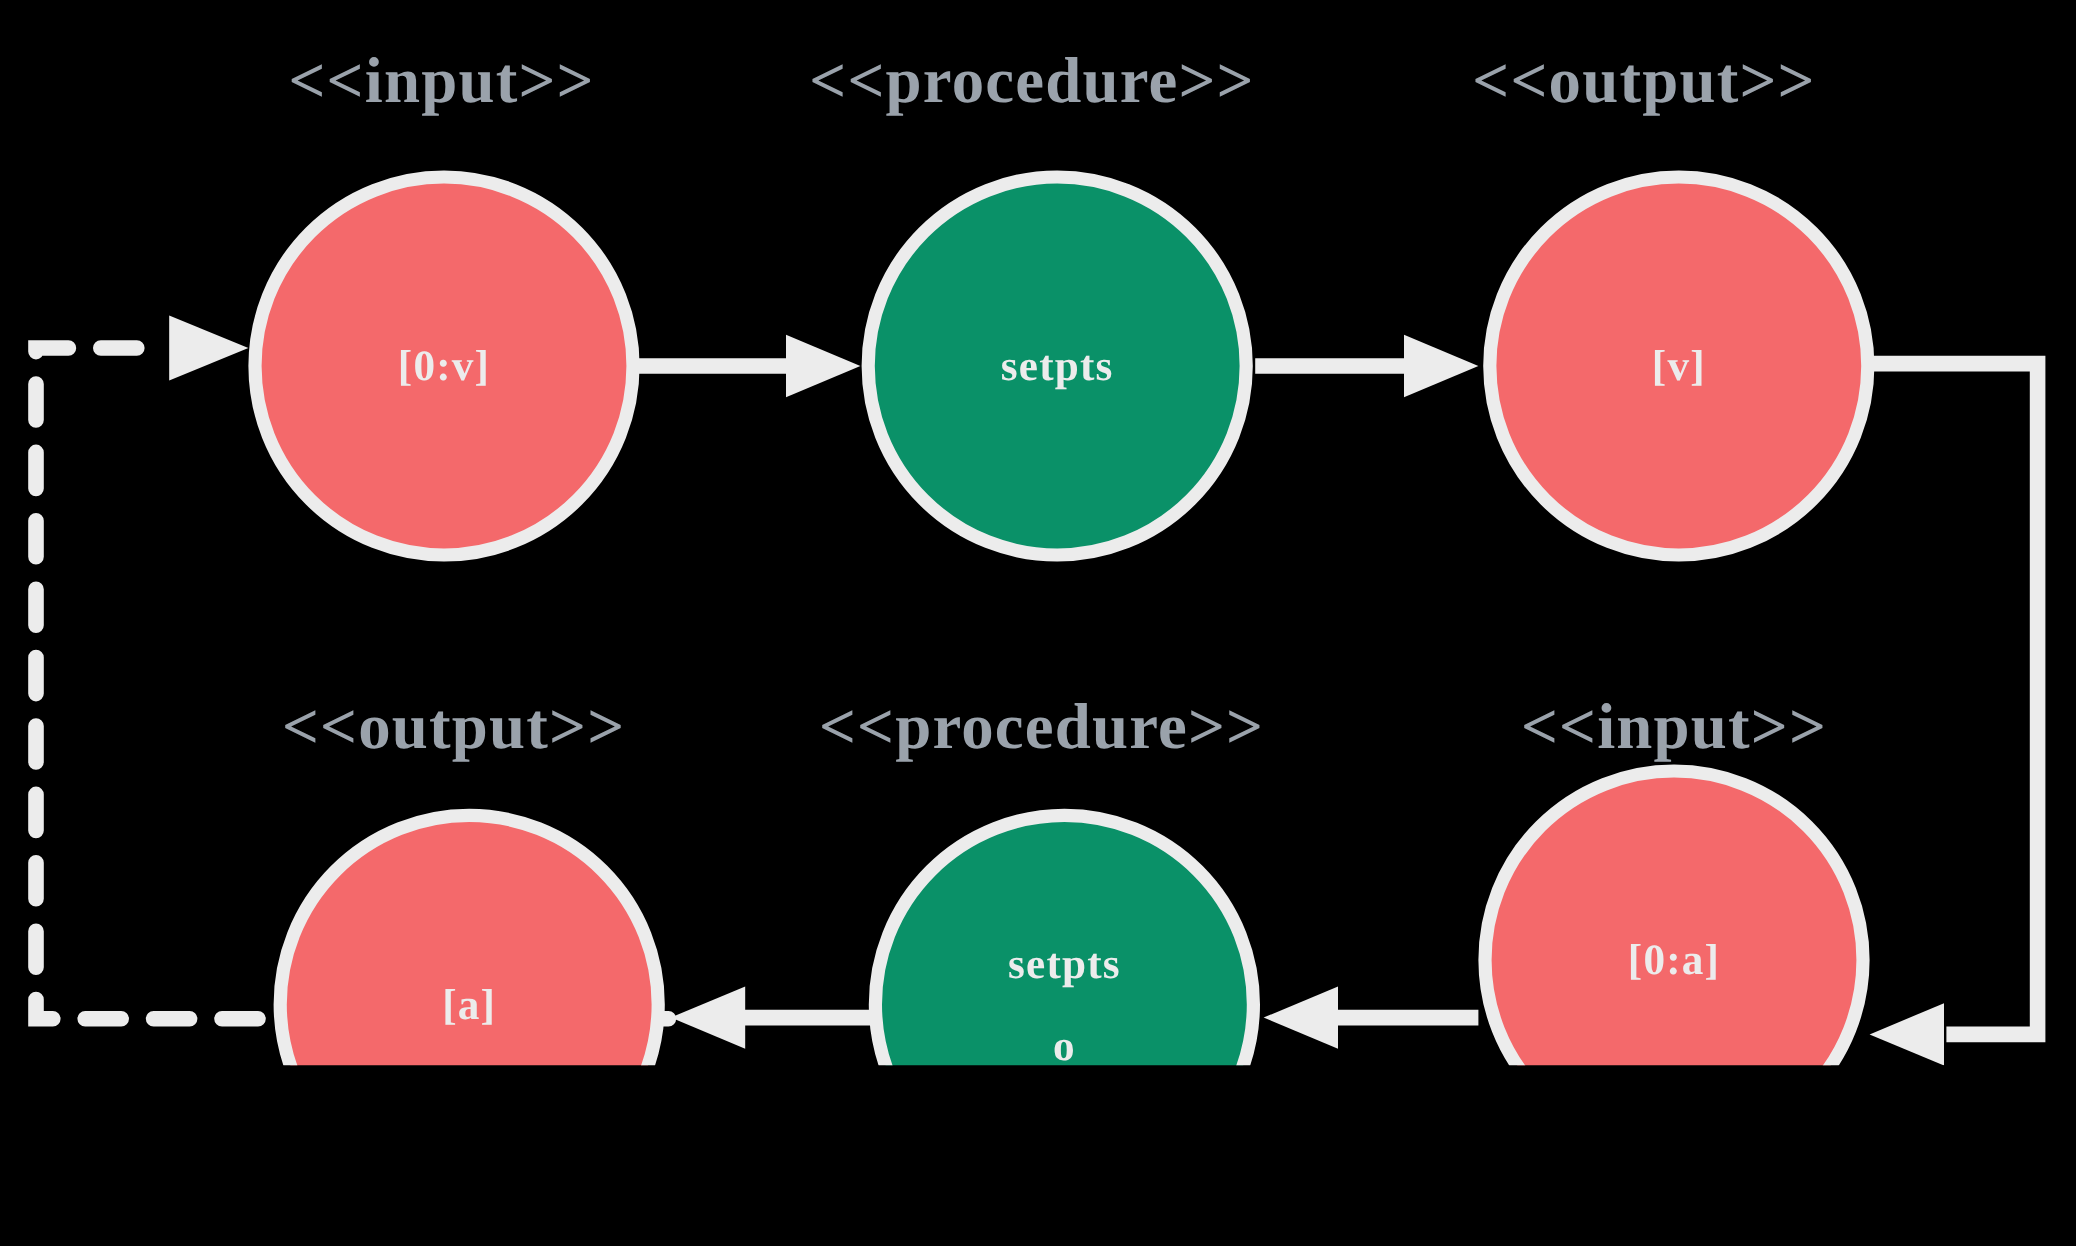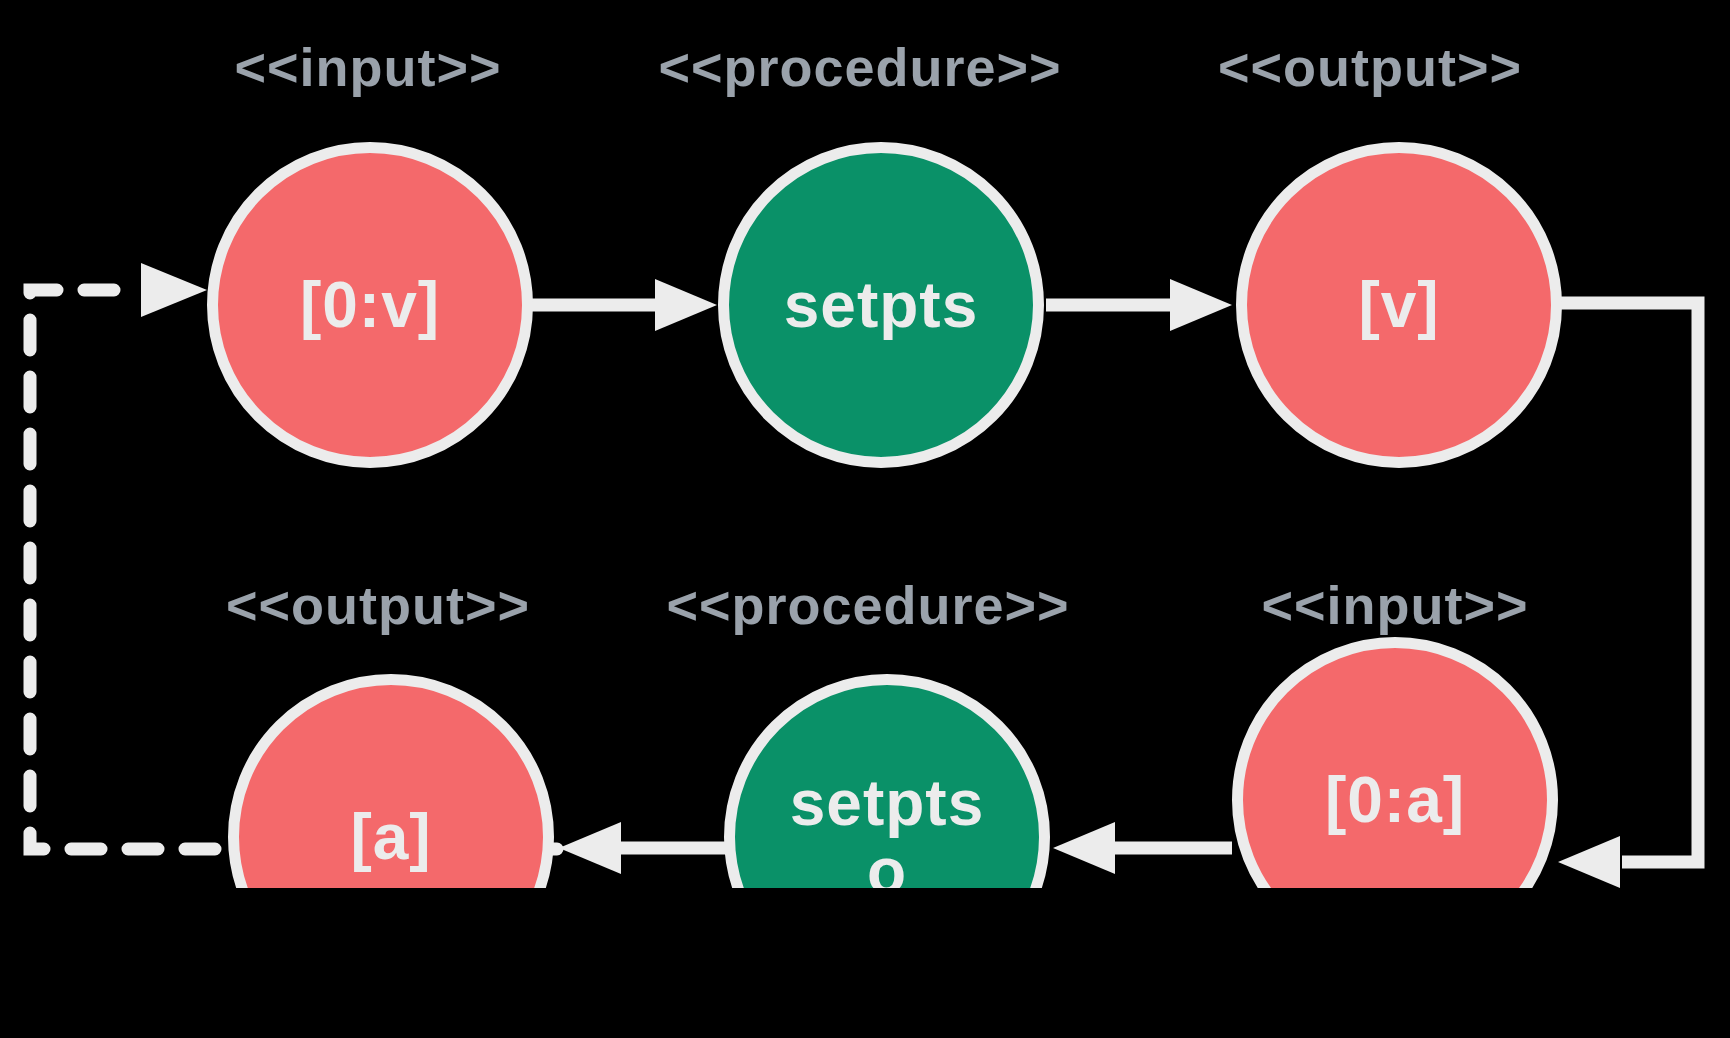--- a/index.html
+++ b/index.html
@@ -3,31 +3,31 @@
 <meta charset="utf-8">
 <style>
   :root{
     --red:#f4696b; --green:#0a9168; --stroke:#ececec;
     --stereotype:#9aa2ab; --background:#000000;
   }
   html,body{margin:0;padding:0;background:var(--background);}
   #canvas{
     position:relative; width:1730px; height:888px;
     background:var(--background); overflow:hidden;
-    font-family:Liberation Sans, sans-serif;
+    font-family:Liberation Serif, serif;
   }
   #edges{position:absolute;left:0;top:0;width:1730px;height:1038px;}
   .edge-line{stroke:var(--stroke);stroke-width:13;fill:none;}
   .edge-line.dashed{stroke-dasharray:30 27;stroke-linecap:round;}
   .edge-head{fill:var(--stroke);stroke:none;}
   .node{
     position:absolute; width:326px; height:326px; box-sizing:border-box;
     border:11px solid var(--stroke); border-radius:50%;
     display:flex; flex-direction:column; align-items:center; justify-content:center;
-    color:var(--stroke); font-size:64px; font-weight:bold; line-height:68px;
+    color:var(--stroke); font-size:36px; font-weight:bold; line-height:68px;
     letter-spacing:1px;
   }
   .node.input-output{background:var(--red);}
   .node.procedure{background:var(--green);}
   .stereotype{
     position:absolute; transform:translateX(-50%);
     color:var(--stereotype); font-size:54px; font-weight:bold;
     white-space:nowrap; letter-spacing:1px; line-height:1;
   }
 </style>

